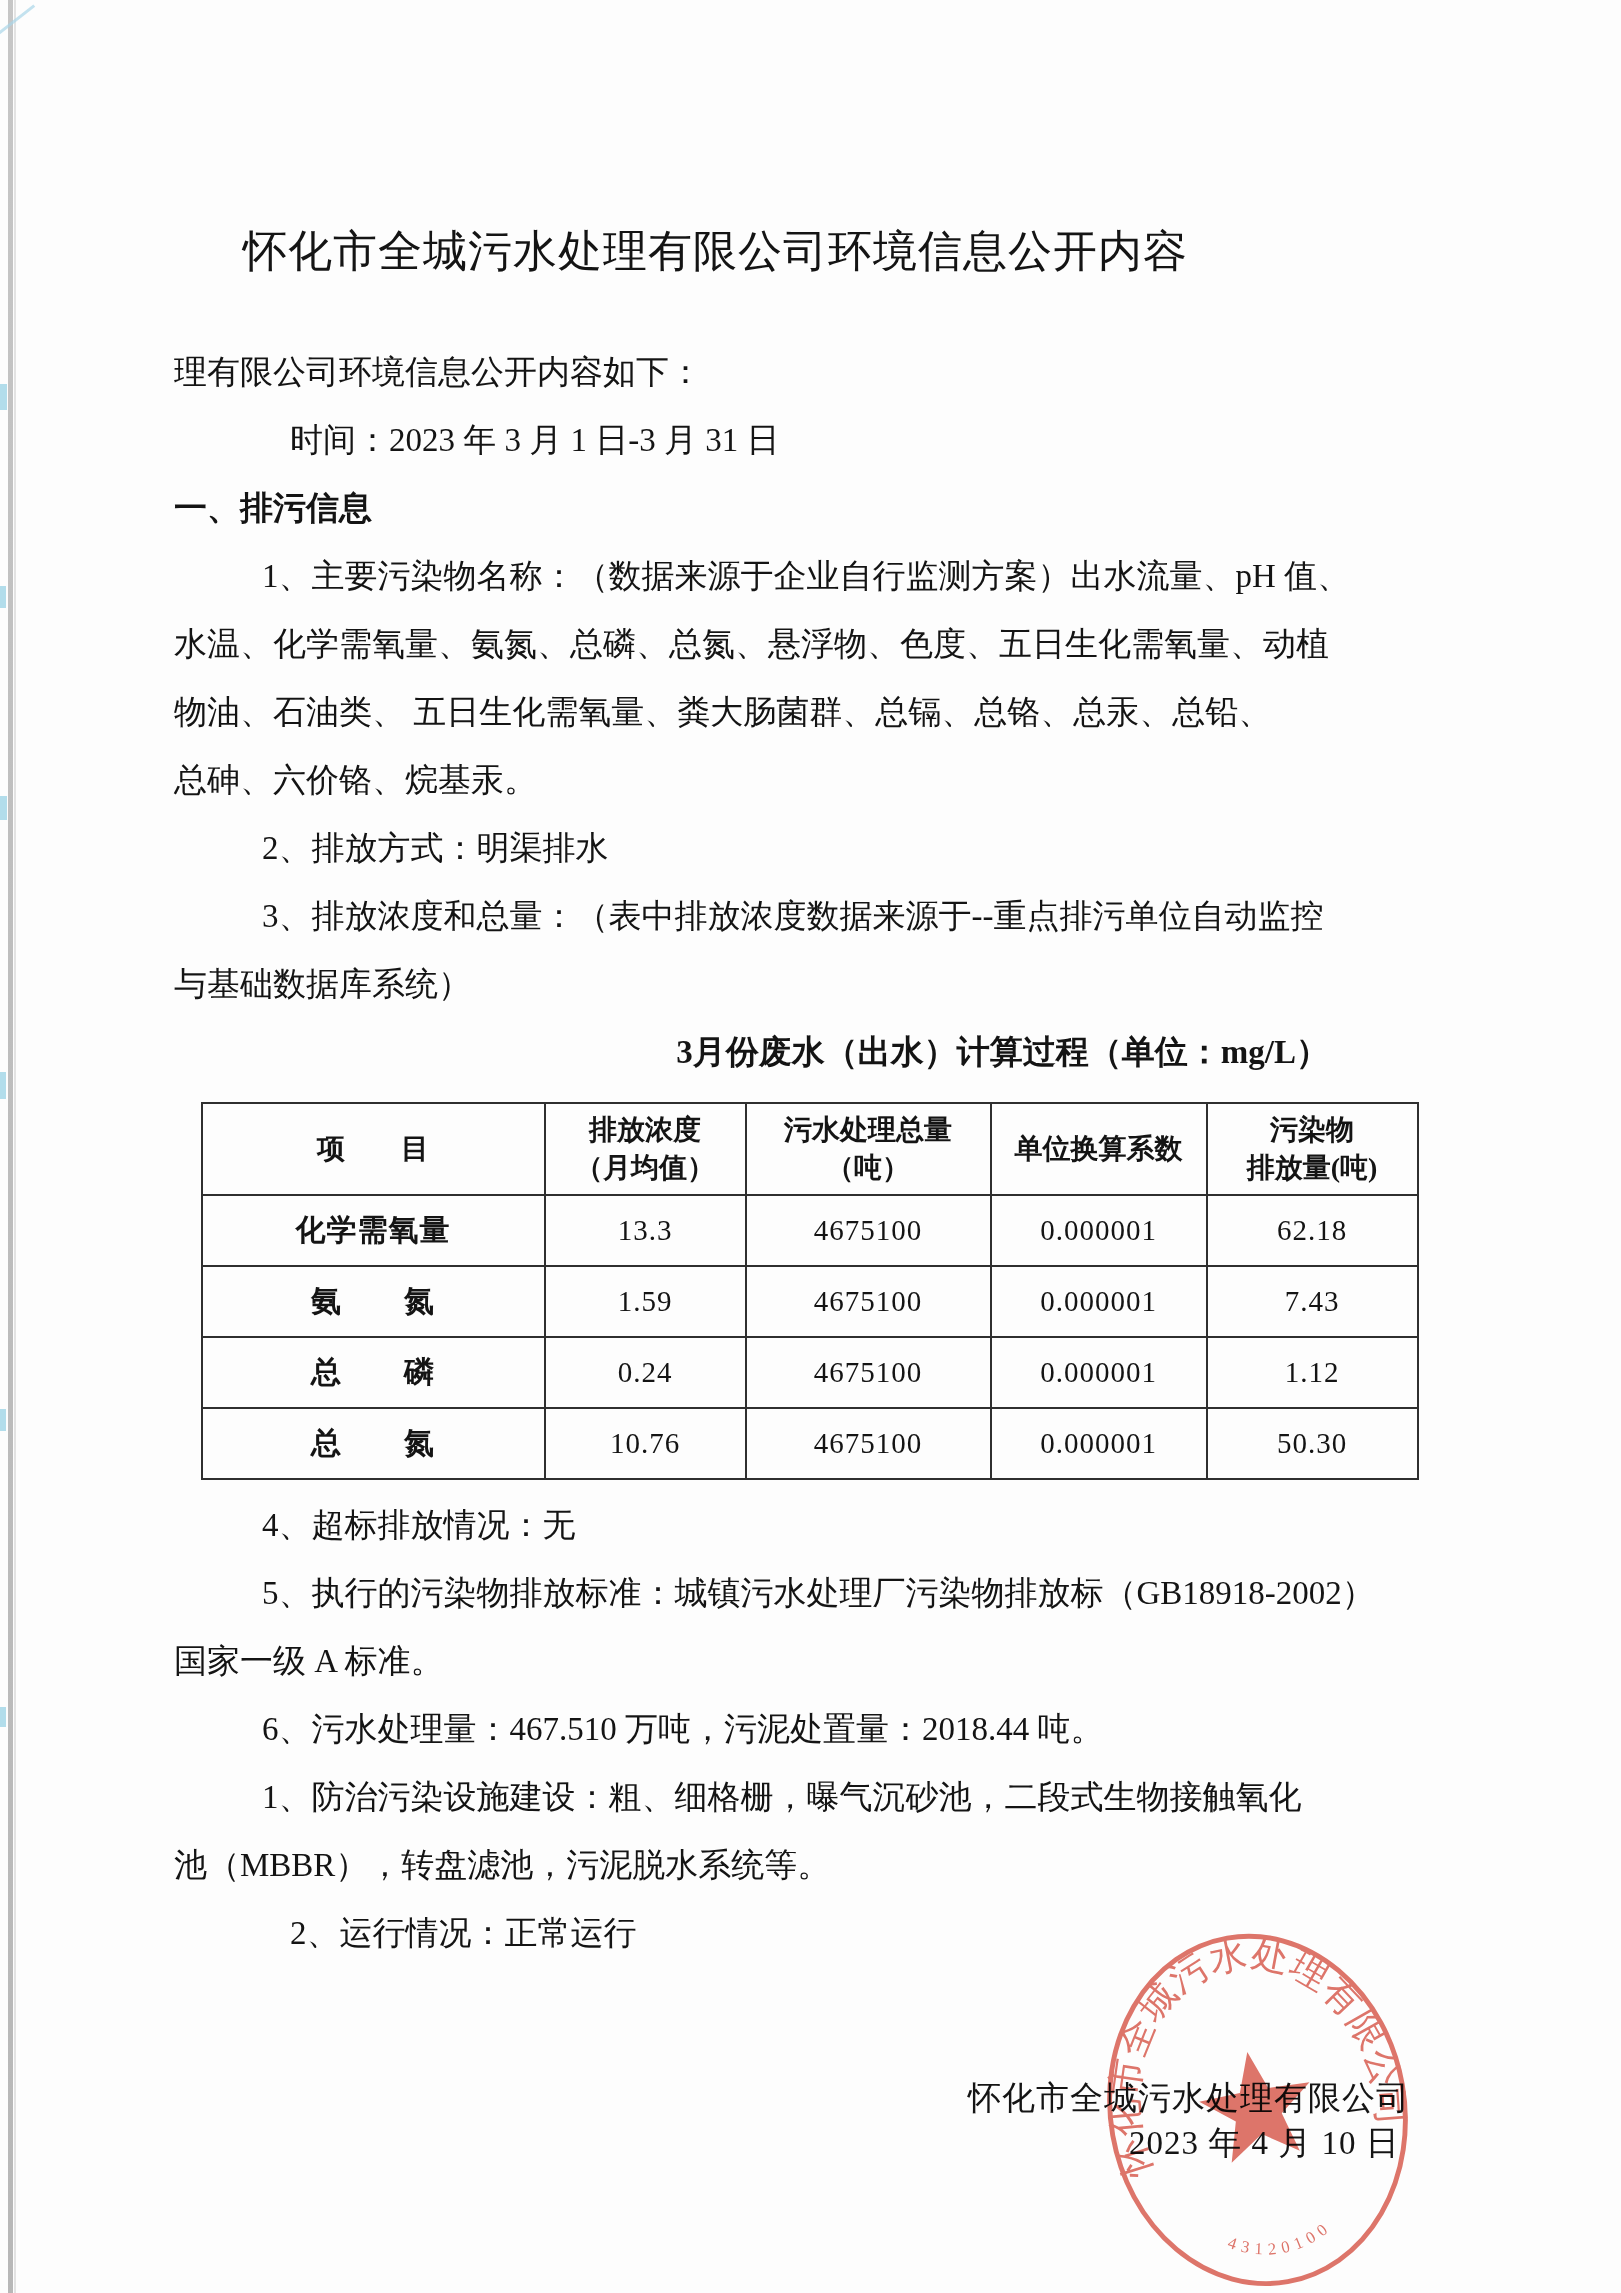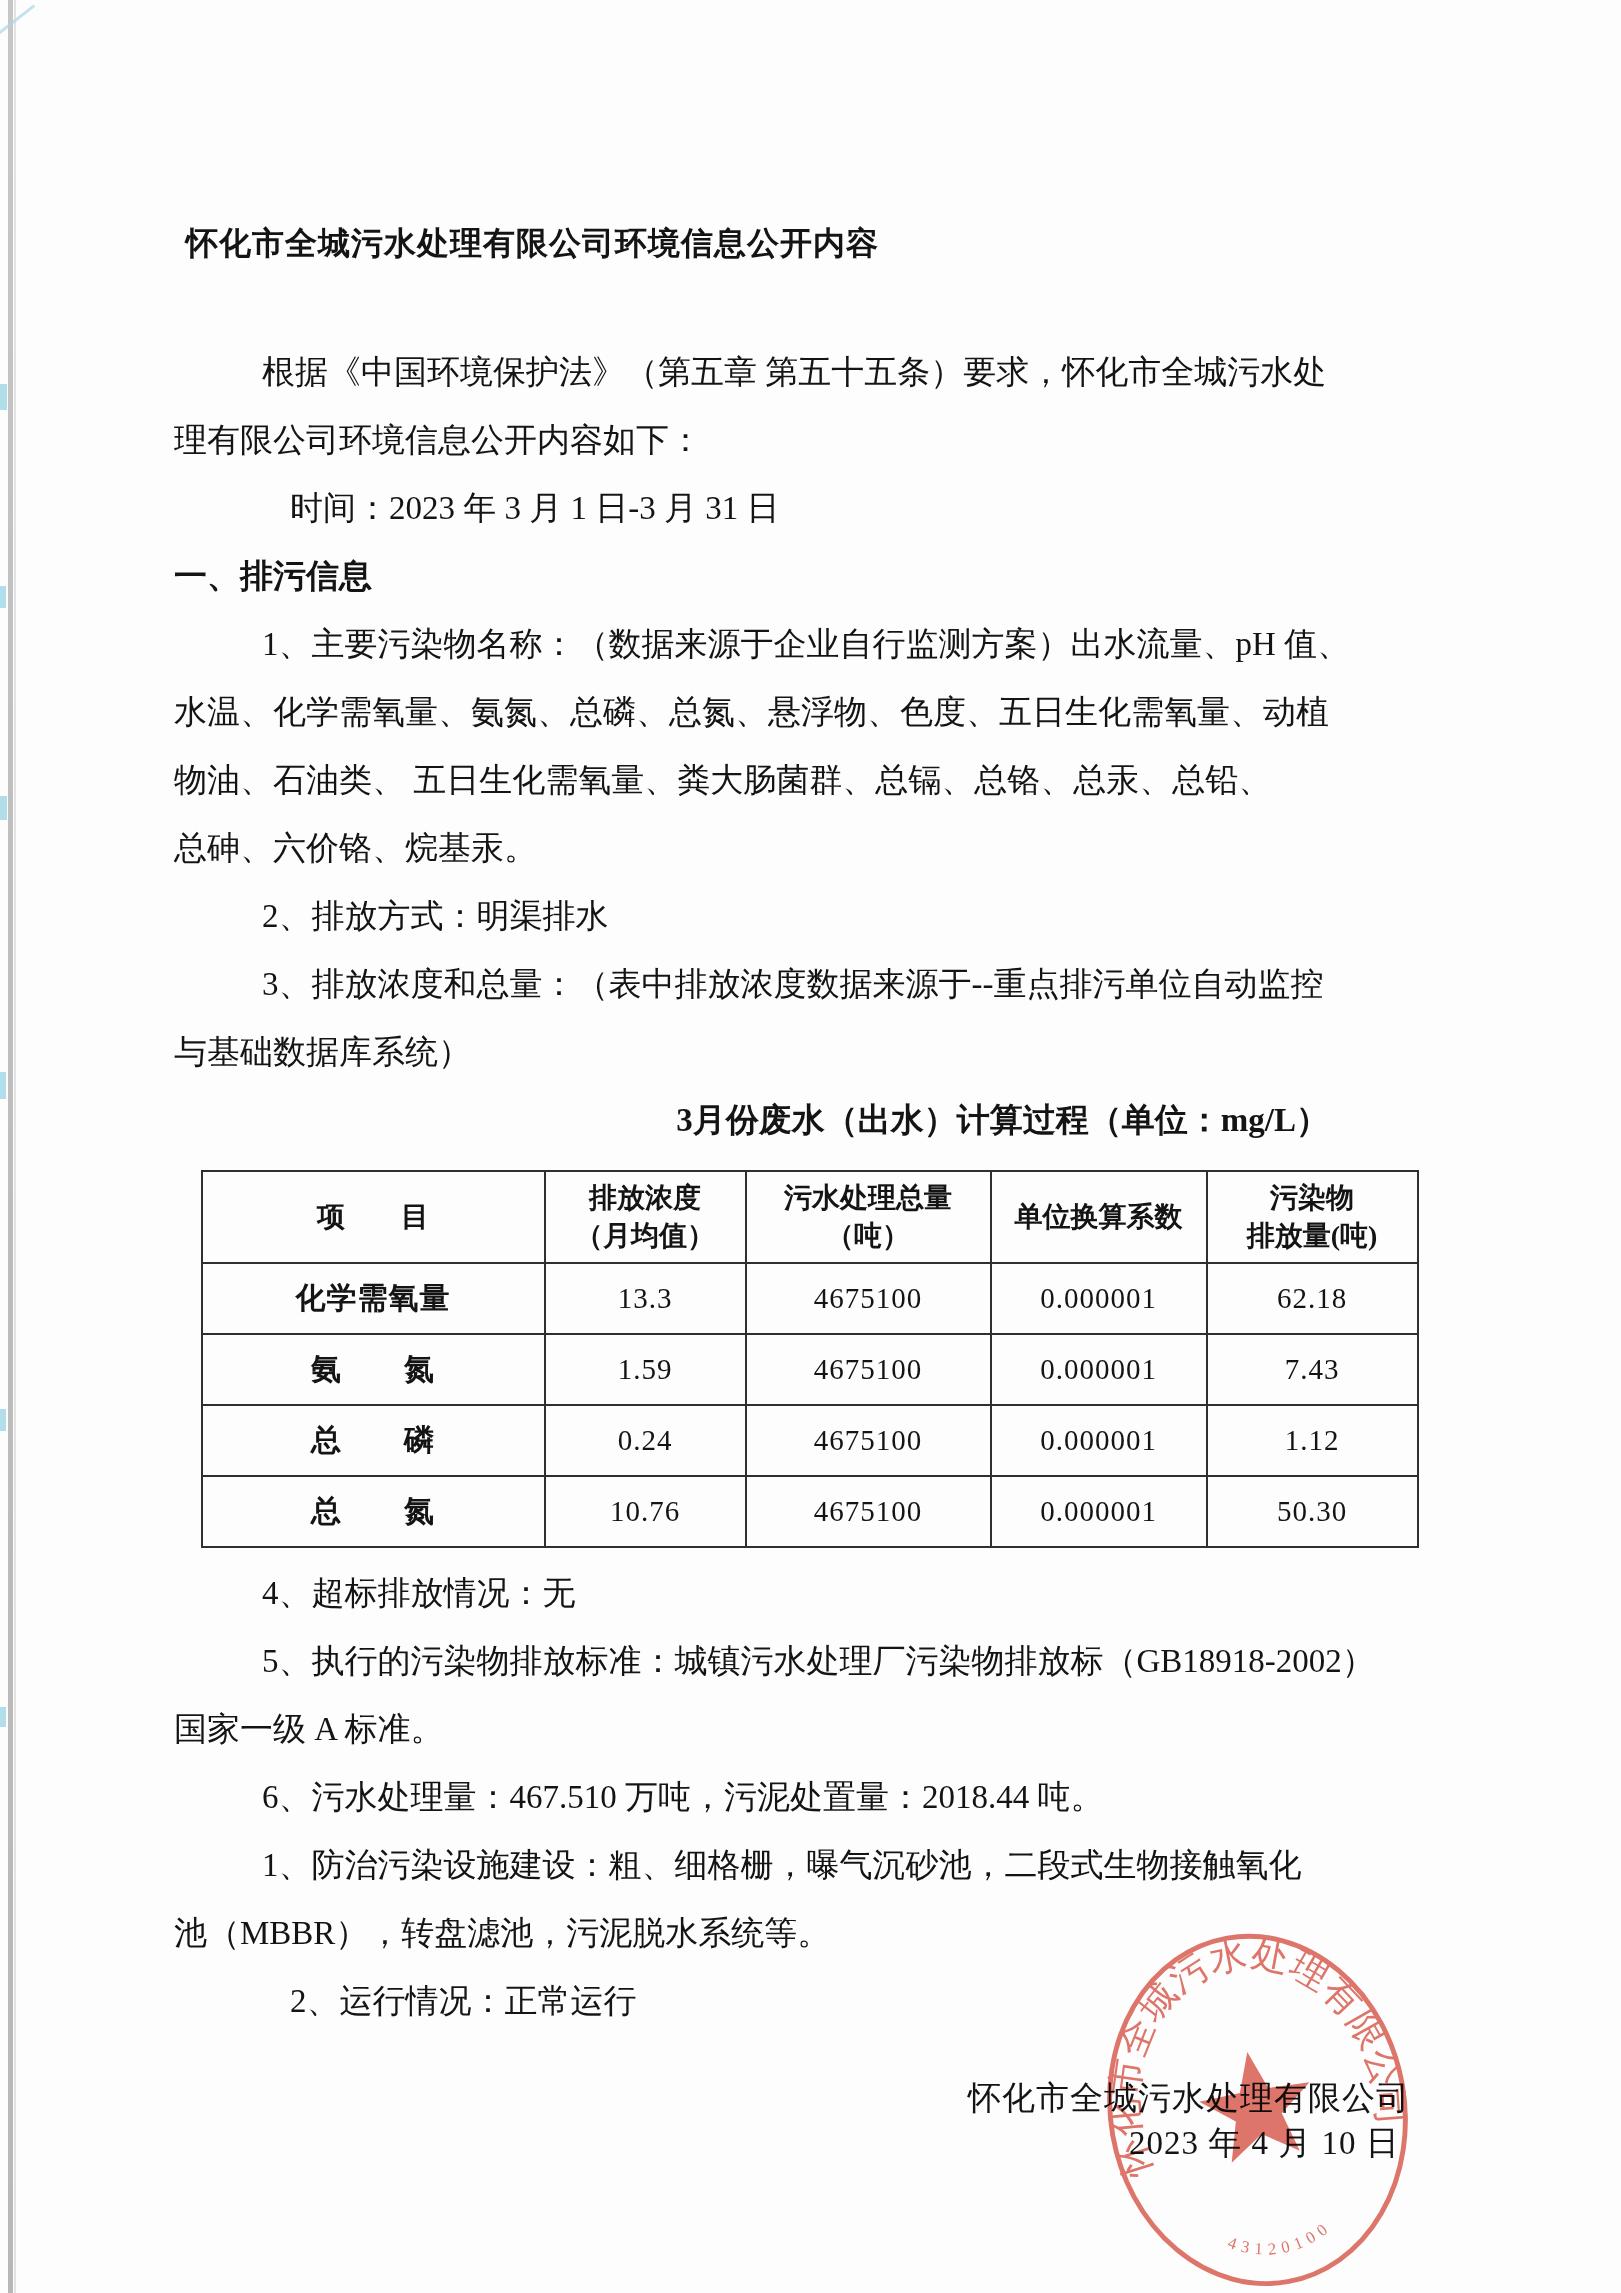--- a/index.html
+++ b/index.html
@@ -10,22 +10,22 @@
   }
   
   .scan-edge{position:absolute;left:7.8px;top:0;width:4.9px;height:100%;
     background:linear-gradient(180deg,#9a9a9a 0%,#8b8b8b 40%,#7f7f7f 100%);opacity:.55;}
   .scan-edge2{position:absolute;left:13.7px;top:0;width:2px;height:100%;background:#c9c9c9;opacity:.5;}
   .blue-mark{position:absolute;background:#9fd4e6;opacity:.8;}
   .blue-diag{position:absolute;left:-5.9px;top:17.6px;width:45px;height:2.9px;background:#aaD6e8;
     transform:rotate(-38deg);opacity:.7;}
 
   .title{
-    position:absolute;top:222px;left:186px;width:1059px;
-    font-size:32px;font-weight:bold;letter-spacing:1px;white-space:nowrap;
+    position:absolute;top:222px;left:186px;width:1059px;text-align:center;
+    font-size:44px;font-weight:normal;letter-spacing:1px;white-space:nowrap;
   }
   .flow{position:absolute;top:338px;left:174px;width:1292px;font-size:33px;}
   .line{height:68px;line-height:68px;white-space:nowrap;}
   .indent{text-indent:88px;}
   .indent-lg{text-indent:116px;}
   .bold{font-weight:bold;}
   .tbl-title{height:68px;line-height:68px;text-align:right;font-weight:bold;
     padding-right:137px;font-size:33px;}
 
   table.emissions{
@@ -60,21 +60,20 @@
   <div class="blue-mark" style="left:0;top:384px;width:6.9px;height:25.5px"></div>
   <div class="blue-mark" style="left:0;top:586px;width:5.9px;height:21.6px"></div>
   <div class="blue-mark" style="left:0;top:796px;width:6.9px;height:23.5px"></div>
   <div class="blue-mark" style="left:0;top:1072px;width:5.9px;height:27.4px"></div>
   <div class="blue-mark" style="left:0;top:1409px;width:5.9px;height:21.6px"></div>
   <div class="blue-mark" style="left:0;top:1707px;width:5.9px;height:19.6px"></div>
 
   <div class="title">怀化市全城污水处理有限公司环境信息公开内容</div>
 
   <div class="flow">
-    <div class="line indent">根据《中国环境保护法》（第五章 第五十五条）要求，怀化市全城污水处</div>
     <div class="line">理有限公司环境信息公开内容如下：</div>
     <div class="line indent-lg">时间：2023 年 3 月 1 日-3 月 31 日</div>
     <div class="line bold">一、排污信息</div>
     <div class="line indent">1、主要污染物名称：（数据来源于企业自行监测方案）出水流量、pH 值、</div>
     <div class="line">水温、化学需氧量、氨氮、总磷、总氮、悬浮物、色度、五日生化需氧量、动植</div>
     <div class="line">物油、石油类、 五日生化需氧量、粪大肠菌群、总镉、总铬、总汞、总铅、</div>
     <div class="line">总砷、六价铬、烷基汞。</div>
     <div class="line indent">2、排放方式：明渠排水</div>
     <div class="line indent">3、排放浓度和总量：（表中排放浓度数据来源于--重点排污单位自动监控</div>
     <div class="line">与基础数据库系统）</div>

